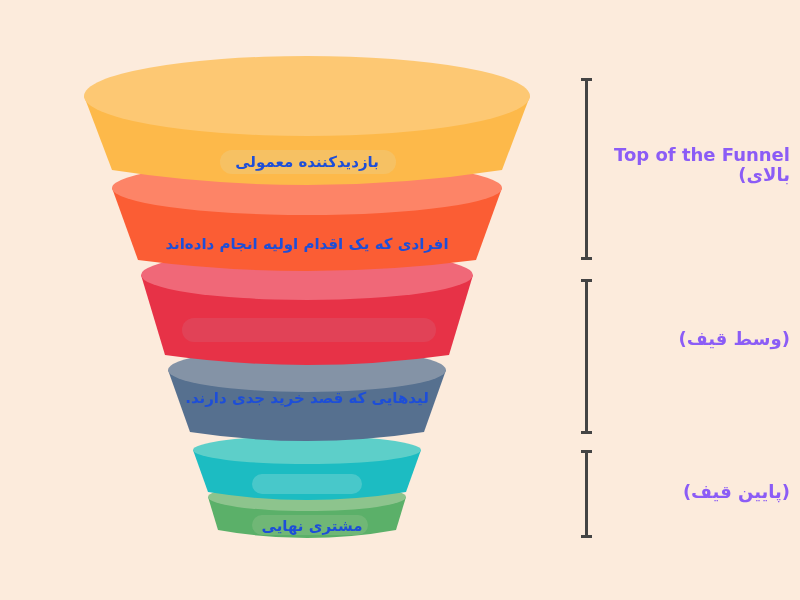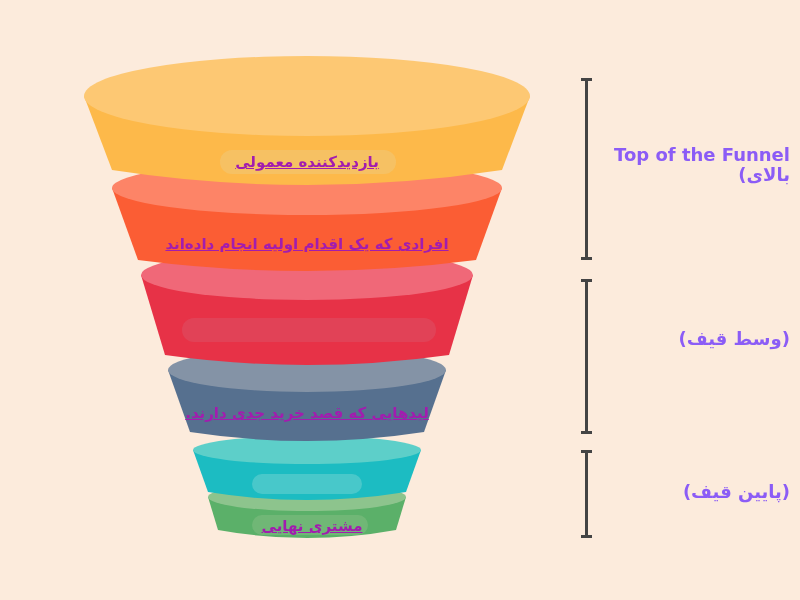--- a/index.html
+++ b/index.html
@@ -1,18 +1,18 @@
 <!DOCTYPE html>
 <html><head>
 <meta charset="utf-8">
 <style>
   html, body { margin:0; padding:0; }
   body { width:800px; height:600px; background:#fcebdc; position:relative; overflow:hidden; font-family:"DejaVu Sans", sans-serif; }
   svg.funnel { position:absolute; left:0; top:0; }
-  .label { position:absolute; direction:rtl; text-align:center; font-weight:bold; color:#a21caf; font-size:15px; line-height:20px;text-decoration:underline; }
+  .label { position:absolute; direction:rtl; text-align:center; font-weight:bold; color:#1d4ed8; font-size:15px; line-height:20px; }
   .pill { position:absolute; border-radius:14px; }
   .bracket { position:absolute; width:10px; }
   .bracket .bar { position:absolute; left:4px; top:0; bottom:0; width:3px; background:#444; }
   .bracket .cap { position:absolute; left:0; width:11px; height:3px; background:#444; }
   .side { position:absolute; text-align:right; font-weight:bold; font-size:18px; line-height:20px; color:#8b5cf6; width:200px; }
 </style>
 </head>
 <body>
 
 <svg class="funnel" width="800" height="600">
@@ -50,21 +50,21 @@
 
 <div class="pill" style="left:220px;top:150px;width:176px;height:24px;background:rgba(240,200,120,0.55)"></div>
 <div class="pill" style="left:182px;top:318px;width:254px;height:24px;background:rgba(220,80,100,0.55)"></div>
 <div class="pill" style="left:252px;top:474px;width:110px;height:20px;background:rgba(110,210,210,0.55)"></div>
 <div class="pill" style="left:252px;top:515px;width:116px;height:20px;background:rgba(130,190,130,0.55)"></div>
 
 <div class="label" style="left:207px;top:152px;width:200px;">بازدیدکننده معمولی</div>
 <div class="label" style="left:157px;top:234px;width:300px;">افرادی که یک اقدام اولیه انجام داده‌اند</div>
 <div class="label" style="left:157px;top:318px;width:300px;">
 </div>
-<div class="label" style="left:157px;top:403px;width:300px;">لیدهایی که قصد خرید جدی دارند.</div>
+<div class="label" style="left:157px;top:388px;width:300px;">لیدهایی که قصد خرید جدی دارند.</div>
 <div class="label" style="left:207px;top:455px;width:200px;">
 </div>
 <div class="label" style="left:212px;top:516px;width:200px;">مشتری نهایی</div>
 
 <div class="bracket" style="left:581px;top:78px;height:182px;">
   <div class="bar"></div>
     <div class="cap" style="top:0"></div>
     <div class="cap" style="bottom:0"></div>
 </div>
 <div class="bracket" style="left:581px;top:279px;height:155px;">

